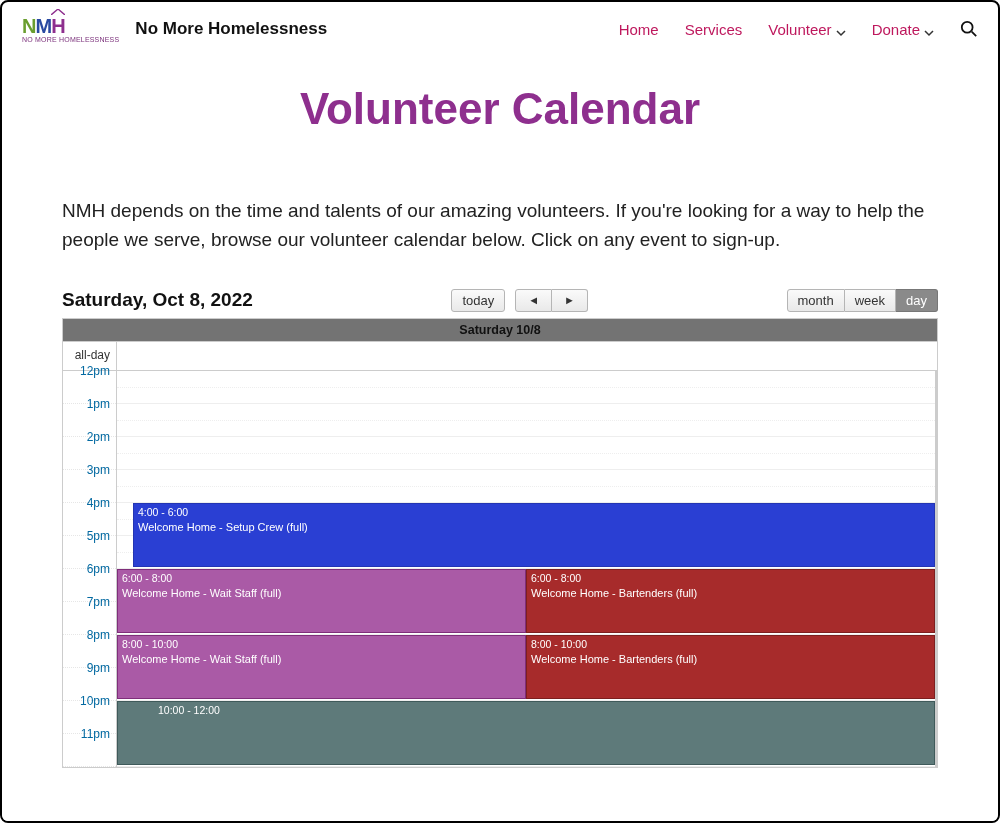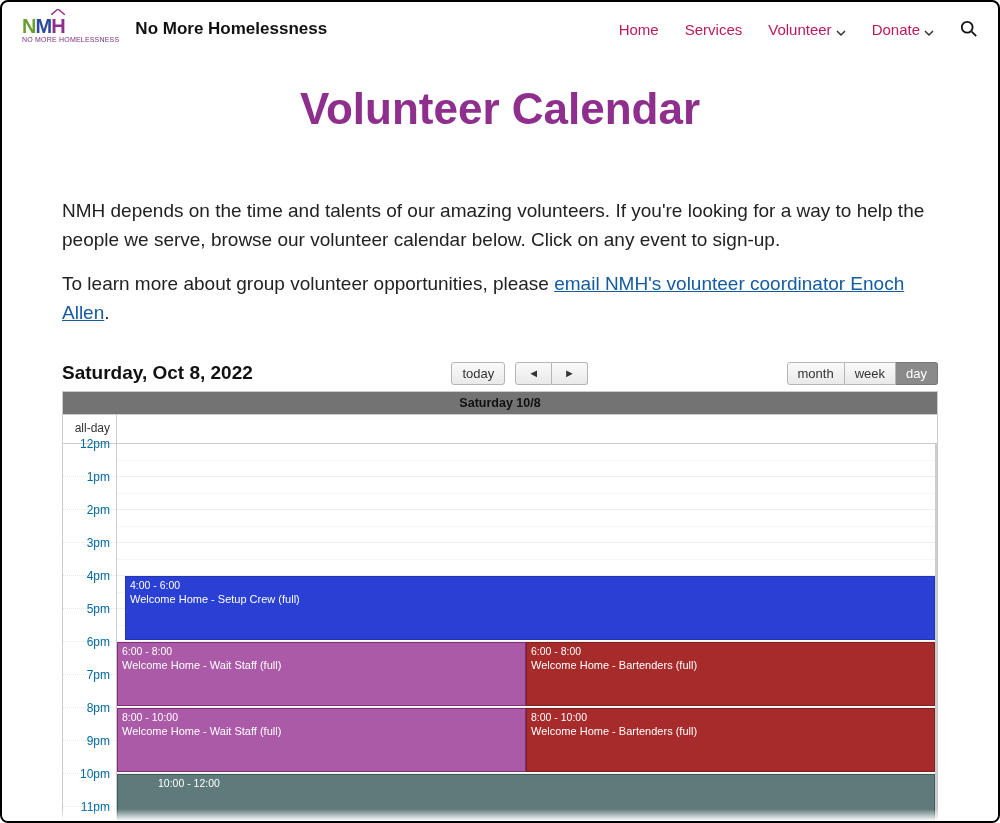--- a/index.html
+++ b/index.html
@@ -116,23 +116,20 @@
             </svg>
           </span>
       </div>
     </div>
   </div>
 
   <h1 class="page-title">Volunteer Calendar</h1>
 
   <div class="content">
     <p>NMH depends on the time and talents of our amazing volunteers. If you're looking for a way to help the people we serve, browse our volunteer calendar below. Click on any event to sign-up.</p>
-    <p>
-      <span>To learn more about group volunteer opportunities, please </span><span class="link">email NMH's volunteer coordinator Enoch Allen</span><span>.</span>
-    </p>
   </div>
 
   <div class="cal-wrap">
     <div class="cal-toolbar">
       <div class="cal-title">Saturday, Oct 8, 2022</div>
       <div class="cal-center">
         <button class="btn single">today</button>
         <div class="btn-group">
           <button class="btn arrow">◄</button>
           <button class="btn arrow joined">►</button>
@@ -173,21 +170,21 @@
             <div class="slot-row"></div>
           <div class="slot-row"></div>
             <div class="slot-row"></div>
             <div class="slot-row"></div>
             <div class="slot-row"></div>
           <div class="slot-row"></div>
             <div class="slot-row"></div>
             <div class="slot-row"></div>
             <div class="slot-row"></div>
 
-          <div class="event ev-blue" style="top:132px; height:64px; left:8px; right:0;">
+          <div class="event ev-blue" style="top:132px; height:64px; left:16px; right:0;">
             <div class="etime">4:00 - 6:00</div>
             <div class="etitle">Welcome Home - Setup Crew (full)</div>
           </div>
           <div class="event ev-purple" style="top:198px; height:64px; left:0; width:50%;">
             <div class="etime">6:00 - 8:00</div>
             <div class="etitle">Welcome Home - Wait Staff (full)</div>
           </div>
           <div class="event ev-red" style="top:198px; height:64px; left:50%; right:0;">
             <div class="etime">6:00 - 8:00</div>
             <div class="etitle">Welcome Home - Bartenders (full)</div>

